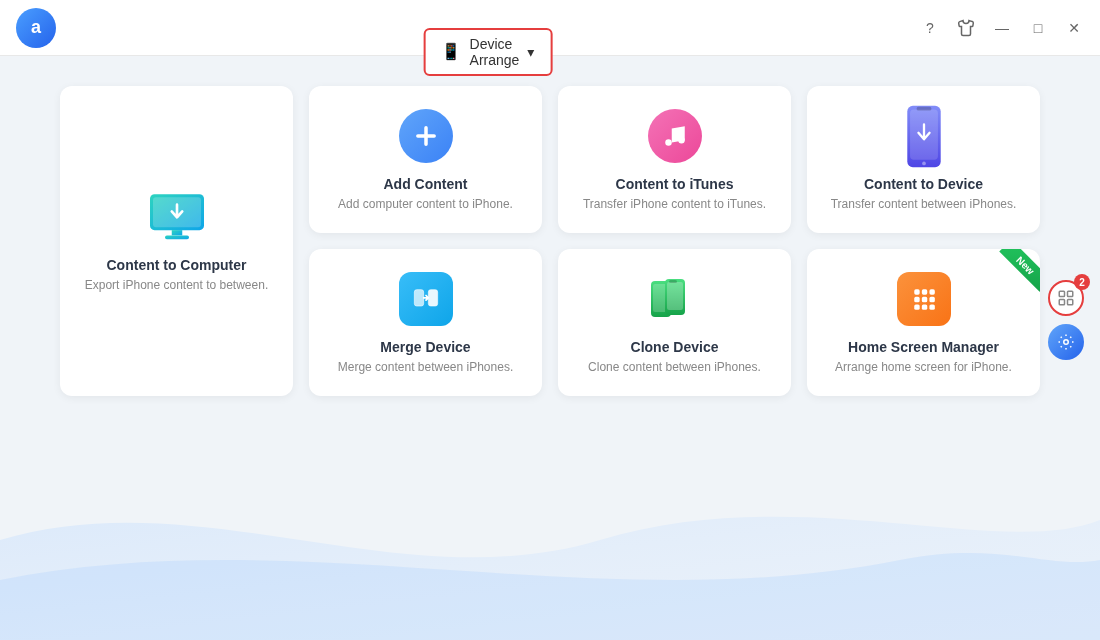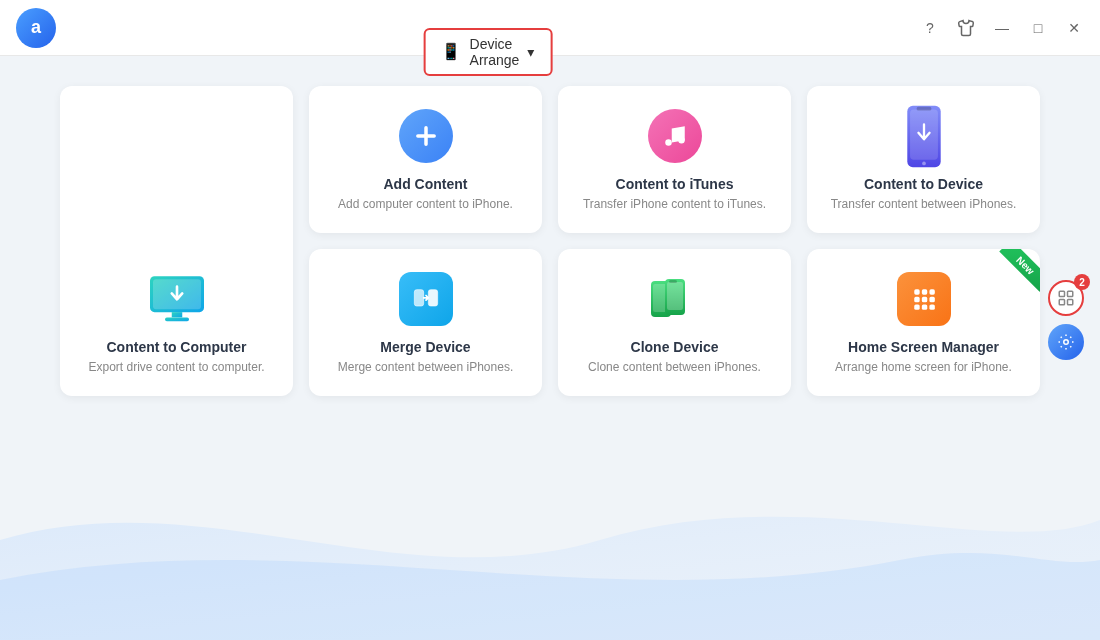--- a/index.html
+++ b/index.html
@@ -113,21 +113,21 @@
       gap: 16px;
     }
 
     
     .card {
       background: #fff;
       border-radius: 12px;
       display: flex;
       flex-direction: column;
       align-items: center;
-      justify-content: flex-end;
+      justify-content: center;
       padding: 20px 16px;
       box-shadow: 0 2px 8px rgba(0,0,0,0.06);
       cursor: pointer;
       transition: box-shadow 0.2s;
       position: relative;
       min-height: 130px;
     }
 
     .card-large {
       grid-column: 1;
@@ -376,21 +376,21 @@
         <rect x="8" y="6" width="64" height="40" rx="4" fill="rgba(255,255,255,0.2)"></rect>
 
         <path d="M40 16 L40 30 M33 25 L40 33 L47 25" stroke="white" stroke-width="3.5" stroke-linecap="round" stroke-linejoin="round" fill="none"></path>
 
         <rect x="33" y="50" width="14" height="7" fill="url(#monGrad)"></rect>
 
         <rect x="24" y="57" width="32" height="5" rx="2.5" fill="url(#monGrad)"></rect>
       </svg>
     </div>
     <div class="card-title">Content to Computer</div>
-    <div class="card-desc">Export drive content to computer.</div>
+    <div class="card-desc">Export iPhone content to between.</div>
   </div>
 
   <div class="card">
     <div class="card-icon">
       <div class="icon-circle-blue">
         <svg width="28" height="28" viewBox="0 0 24 24" fill="none">
           <path d="M12 5v14M5 12h14" stroke="white" stroke-width="3" stroke-linecap="round"></path>
         </svg>
       </div>
     </div>

